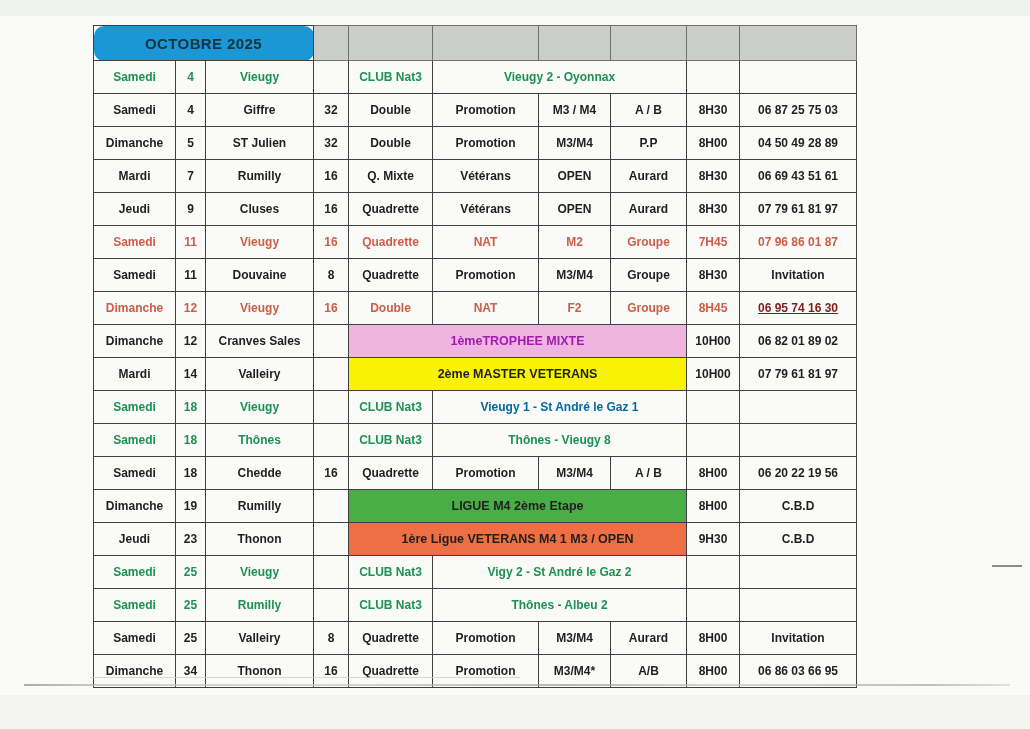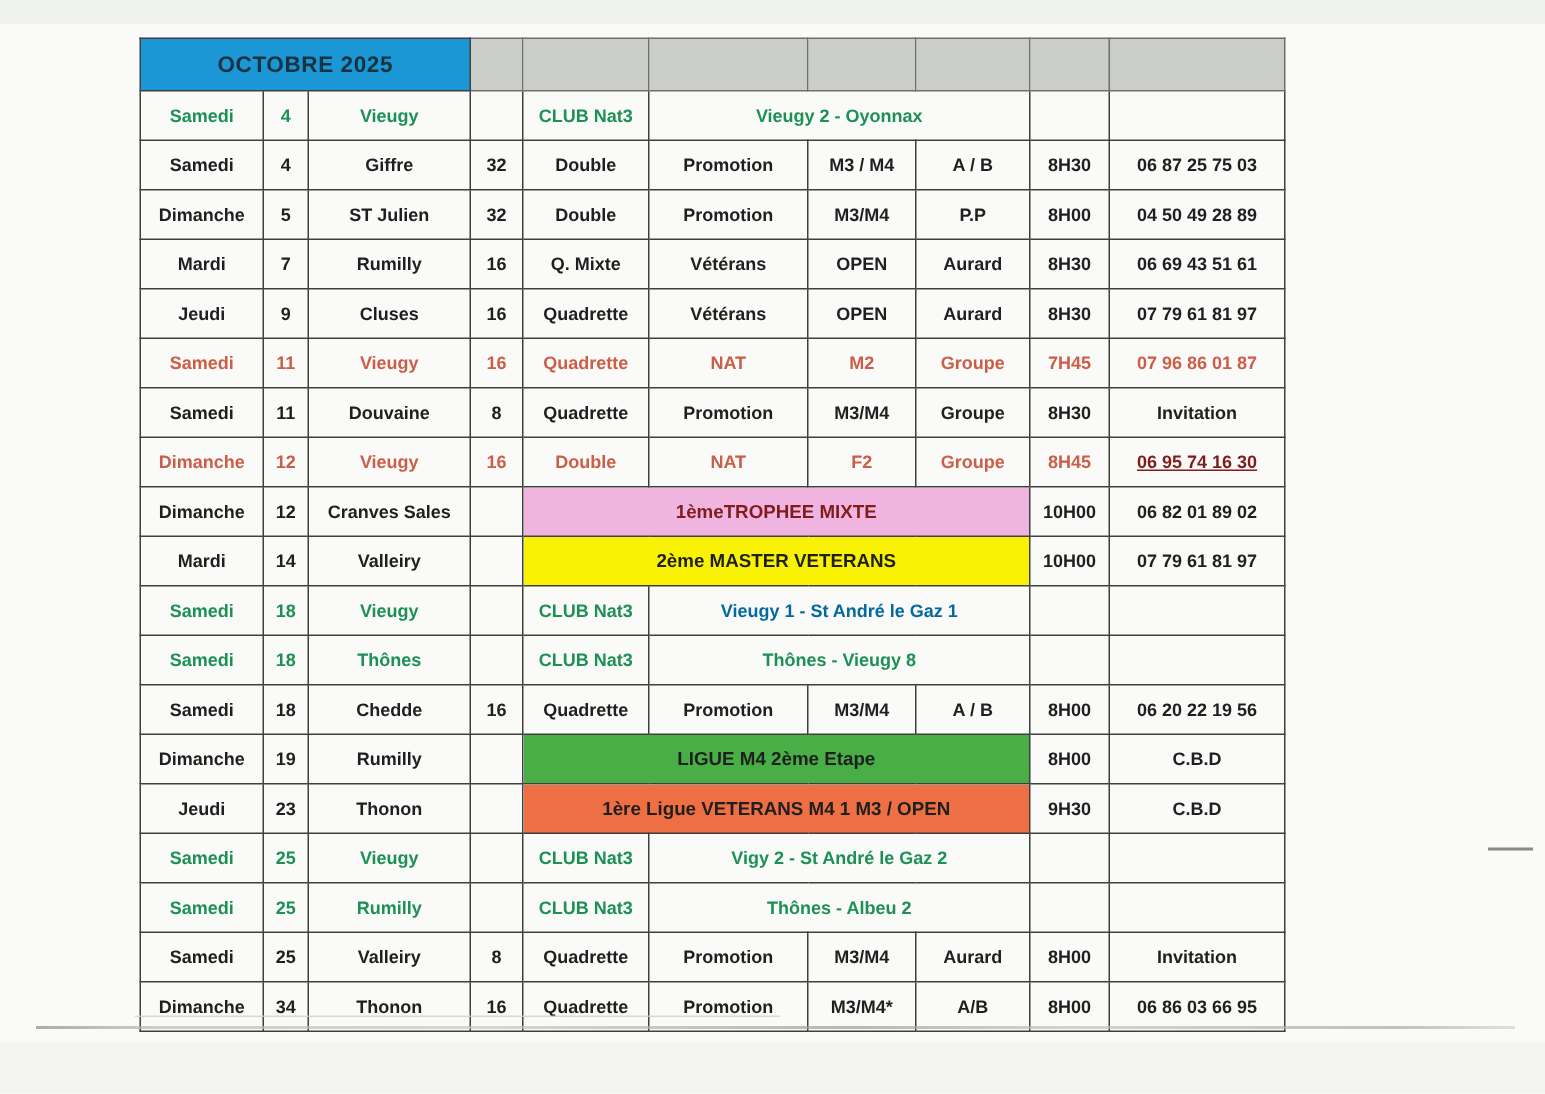--- a/index.html
+++ b/index.html
@@ -45,21 +45,21 @@
       <col style="width:35px">
         <col style="width:84px">
         <col style="width:106px">
       <col style="width:72px">
         <col style="width:76px">
         <col style="width:53px">
       <col style="width:117px">
     </colgroup>
     <thead>
       <tr>
-        <th colspan="3" class="title-cell" style="background: rgb(27, 151, 213); color: rgb(24, 50, 63);">OCTOBRE 2025</th>
+        <th colspan="3" class="title-cell" style="background: rgb(27, 151, 213); color: rgb(24, 50, 63); border-radius: 10px;">OCTOBRE 2025</th>
         <th class="gray-cell" style="background: rgb(203, 206, 200);"></th>
         <th class="gray-cell" style="background: rgb(203, 206, 200);"></th>
         <th class="gray-cell" style="background: rgb(203, 206, 200);"></th>
         <th class="gray-cell" style="background: rgb(203, 206, 200);"></th>
         <th class="gray-cell" style="background: rgb(203, 206, 200);"></th>
         <th class="gray-cell" style="background: rgb(203, 206, 200);"></th>
         <th class="gray-cell" style="background: rgb(203, 206, 200);"></th>
       </tr>
     </thead>
     <tbody>
@@ -155,21 +155,21 @@
           <td style="color: rgb(203, 94, 72);">F2</td>
           <td style="color: rgb(203, 94, 72);">Groupe</td>
           <td style="color: rgb(203, 94, 72);">8H45</td>
           <td style="color: #7f1d1d; text-decoration: underline;">06 95 74 16 30</td>
         </tr>
         <tr>
           <td style="color: rgb(31, 31, 31);">Dimanche</td>
           <td style="color: rgb(31, 31, 31);">12</td>
           <td style="color: rgb(31, 31, 31);">Cranves Sales</td>
           <td style="color: rgb(31, 31, 31);"></td>
-          <td colspan="4" class="banner-cell" style="color: #7f1d1d; background: rgb(240, 180, 225); margin-left: 20px;">1èmeTROPHEE MIXTE</td>
+          <td colspan="4" class="banner-cell" style="color: #a21caf; background: rgb(240, 180, 225); margin-left: 20px;">1èmeTROPHEE MIXTE</td>
           <td style="color: rgb(31, 31, 31);">10H00</td>
           <td style="color: rgb(31, 31, 31);">06 82 01 89 02</td>
         </tr>
         <tr>
           <td style="color: rgb(31, 31, 31);">Mardi</td>
           <td style="color: rgb(31, 31, 31);">14</td>
           <td style="color: rgb(31, 31, 31);">Valleiry</td>
           <td style="color: rgb(31, 31, 31);"></td>
           <td colspan="4" class="banner-cell" style="color: rgb(31, 31, 31); background: rgb(249, 243, 3);">2ème  MASTER VETERANS</td>
           <td style="color: rgb(31, 31, 31);">10H00</td>

